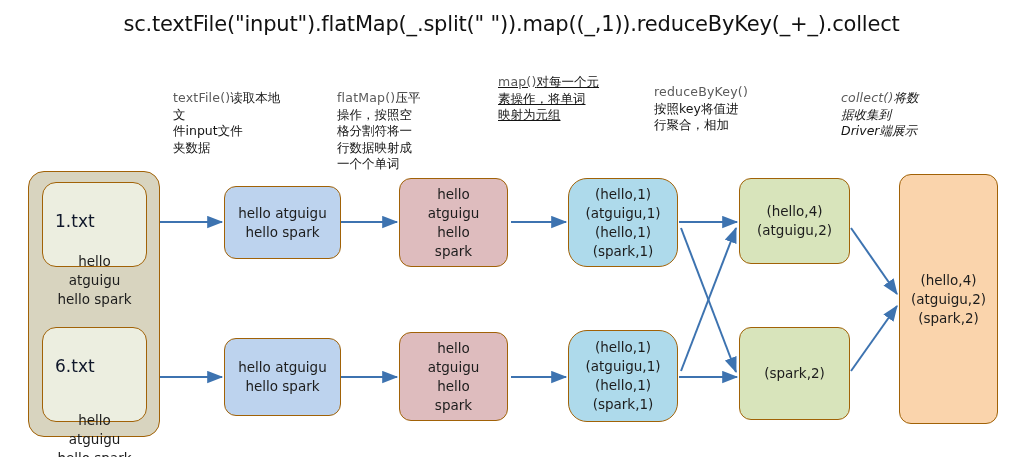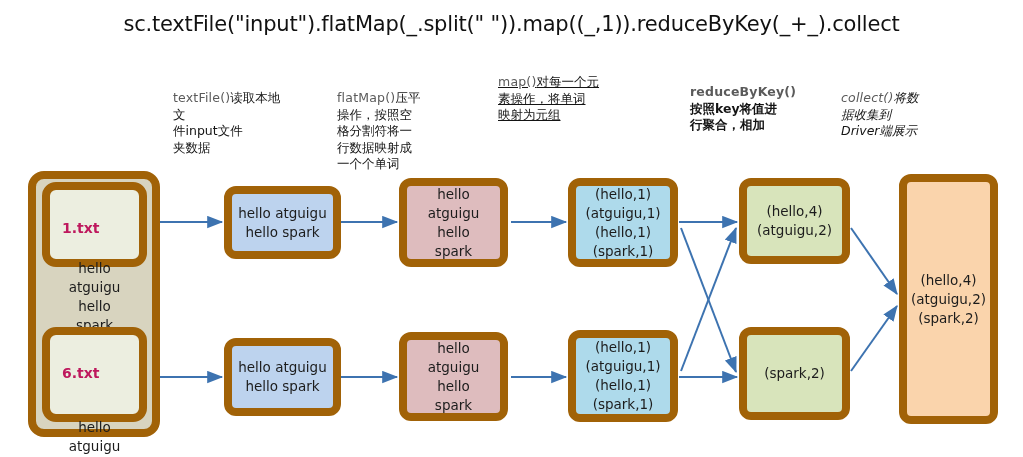--- a/index.html
+++ b/index.html
@@ -50,21 +50,21 @@
     top: 0;
     width: 1023px;
     height: 457px;
     pointer-events: none;
   }
 
   
   .box {
     position: absolute;
     box-sizing: border-box;
-    border: 8px solid #a16207;
+    border: 1px solid #a16207;
     border-radius: 12px;
     display: flex;
     flex-direction: column;
     align-items: center;
     justify-content: center;
     font-size: 13.5px;
     line-height: 19px;
     color: #1c1c1c;
     text-align: center;
     white-space: pre-line;
@@ -75,35 +75,34 @@
     border-radius: 16px;
   }
   .box.file {
     background: #eceee0;
     border-radius: 14px;
     display: block;
     padding: 10px 12px 0 12px;
     text-align: left;
   }
   .file .fname {
-    font-size: 14px;
-    color: #be185d;
-    font-weight: bold;
+    font-size: 17px;
+    color: #0f172a;
   }
   .file .flines {
     margin-top: 2px;
     text-align: center;
     font-size: 13.5px;
     line-height: 19px;
     white-space: pre-line;
   }
   .file.second .flines { margin-top: 16px; }
   .box.blue   { background: #bdd3ee; }
   .box.pink   { background: #debcbe; }
-  .box.cyan   { background: #aedaeb; }
+  .box.cyan   { background: #aedaeb; border-radius: 19px; }
   .box.green  { background: #d8e4bb; }
   .box.orange { background: #fad4ac; }
 </style>
 </head>
 <body>
 
 <div id="title">sc.textFile("input").flatMap(_.split(" ")).map((_,1)).reduceByKey(_+_).collect</div>
 
 <div class="annot" style="left:173px; top:90px; width:115px;"><span class="fn">textFile()</span><span>读取本地文
 件input文件
@@ -112,21 +111,21 @@
 <div class="annot" style="left:337px; top:90px; width:115px;"><span class="fn">flatMap()</span><span>压平
 操作，按照空
 格分割符将一
 行数据映射成
 一个个单词</span></div>
 
 <div class="annot" style="left:498px; top:74px; width:130px;text-decoration:underline;"><span class="fn">map()</span><span>对每一个元
 素操作，将单词
 映射为元组</span></div>
 
-<div class="annot" style="left:690px; top:84px; width:130px;font-weight:bold;"><span class="fn">reduceByKey()</span><br><span>按照key将值进
+<div class="annot" style="left:654px; top:84px; width:130px;"><span class="fn">reduceByKey()</span><br><span>按照key将值进
 行聚合，相加</span></div>
 
 <div class="annot" style="left:841px; top:90px; width:120px;font-style:italic;"><span class="fn">collect()</span><span>将数
 据收集到
 Driver端展示</span></div>
 
 <svg id="wires" viewBox="0 0 1023 457">
   <defs>
     <marker id="ah" markerWidth="9" markerHeight="9" refX="7.4" refY="3.1" orient="auto" markerUnits="strokeWidth">
       <path d="M0,0 L8,3.1 L0,6.2 z" fill="#3d73b0"></path>

